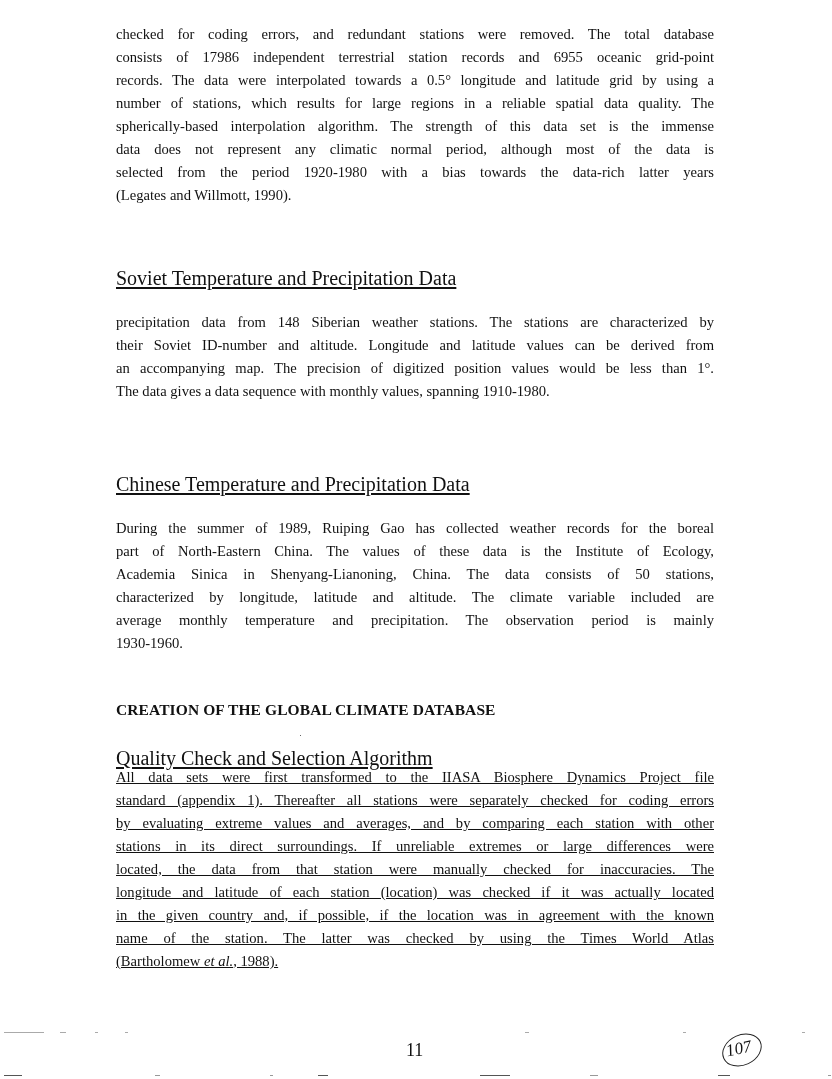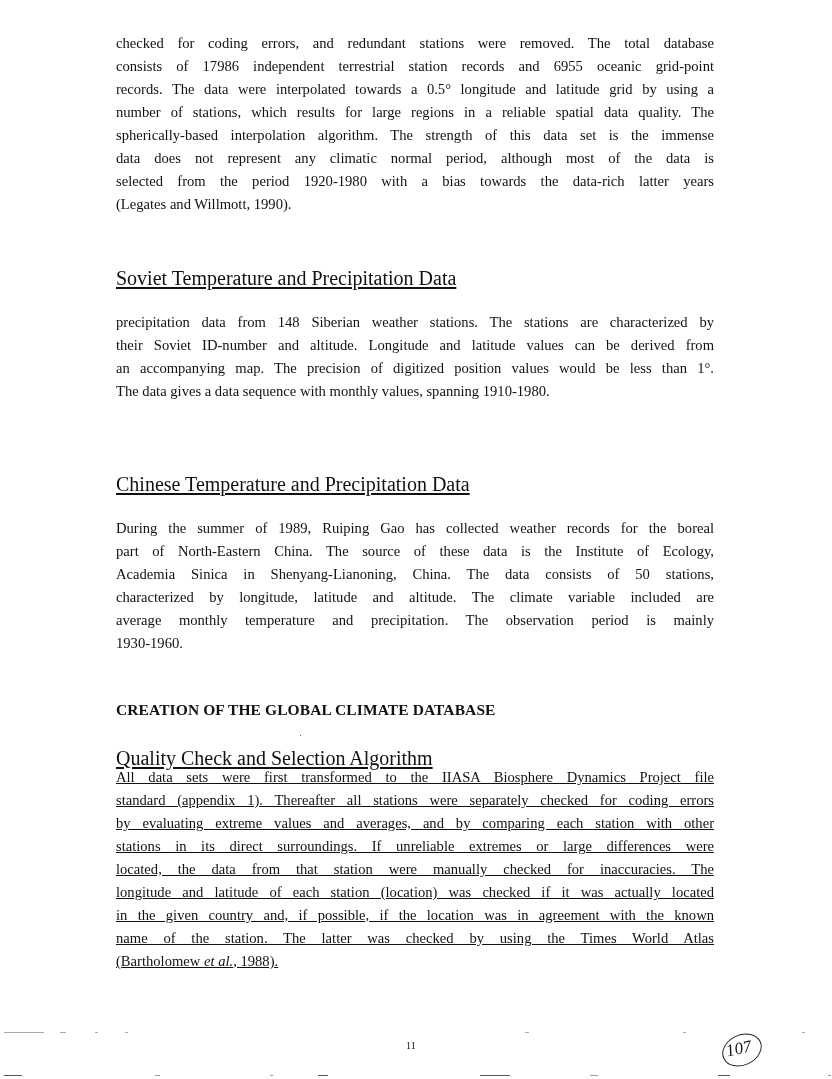--- a/index.html
+++ b/index.html
@@ -18,42 +18,42 @@
   .para .ln.last { text-align-last: left; }
   .subhead {
     position: absolute; left: 116px;
     font-size: 20px; text-decoration: underline; text-underline-offset: 2px;
   }
   .section-title {
     position: absolute; left: 116px; top: 701px;
     font-size: 15.5px; font-weight: bold; letter-spacing: 0.1px;
   }
   .page-number {
-    position: absolute; left: 406px; top: 1040px; font-size: 10px;
+    position: absolute; left: 406px; top: 1040px; font-size: 18px;
   }
   .stamp {
     position: absolute; left: 718px; top: 1031px; width: 48px; height: 38px;
   }
   .stamp svg { width: 100%; height: 100%; }
   .stamp-text {
     position: absolute; left: 8px; top: 8px; font-style: italic; font-size: 17px;
     transform: rotate(-12deg);
   }
   .scan-dots { position: absolute; left: 0; width: 832px; height: 2px; }
   .scan-dots.top { top: 1032px; }
   .scan-dots.bottom { top: 1075px; }
   .dot { position: absolute; height: 1px; background: #555; }
   .faint-dot { position: absolute; left: 300px; top: 735px; width: 1px; height: 1px; background: #666; }
 </style>
 </head>
 <body>
 
 <div class="page">
 
-  <div class="para" style="top:32px;">
+  <div class="para" style="top:23px;">
     <span class="ln">checked for coding errors, and redundant stations were removed. The total database</span>
     <span class="ln">consists of 17986 independent terrestrial station records and 6955 oceanic grid-point</span>
     <span class="ln">records. The data were interpolated towards a 0.5° longitude and latitude grid by using a</span>
     <span class="ln">number of stations, which results for large regions in a reliable spatial data quality. The</span>
     <span class="ln">spherically-based interpolation algorithm. The strength of this data set is the immense</span>
     <span class="ln">data does not represent any climatic normal period, although most of the data is</span>
     <span class="ln">selected from the period 1920-1980 with a bias towards the data-rich latter years</span>
     <span class="ln last">(Legates and Willmott, 1990).</span>
   </div>
 
@@ -63,21 +63,21 @@
     <span class="ln">precipitation data from 148 Siberian weather stations. The stations are characterized by</span>
     <span class="ln">their Soviet ID-number and altitude. Longitude and latitude values can be derived from</span>
     <span class="ln">an accompanying map. The precision of digitized position values would be less than 1°.</span>
     <span class="ln last">The data gives a data sequence with monthly values, spanning 1910-1980.</span>
   </div>
 
   <div class="subhead" style="top:473px;text-align:center;">Chinese Temperature and Precipitation Data</div>
 
   <div class="para" style="top:517px;">
     <span class="ln">During the summer of 1989, Ruiping Gao has collected weather records for the boreal</span>
-    <span class="ln">part of North-Eastern China. The source of these data is the Institute of Ecology,</span>
+    <span class="ln">part of North-Eastern China. The values of these data is the Institute of Ecology,</span>
     <span class="ln">Academia Sinica in Shenyang-Lianoning, China. The data consists of 50 stations,</span>
     <span class="ln">characterized by longitude, latitude and altitude. The climate variable included are</span>
     <span class="ln">average monthly temperature and precipitation. The observation period is mainly</span>
     <span class="ln last">1930-1960.</span>
   </div>
 
   <div class="section-title">CREATION OF THE GLOBAL CLIMATE DATABASE</div>
 
   <div class="faint-dot"></div>
 

